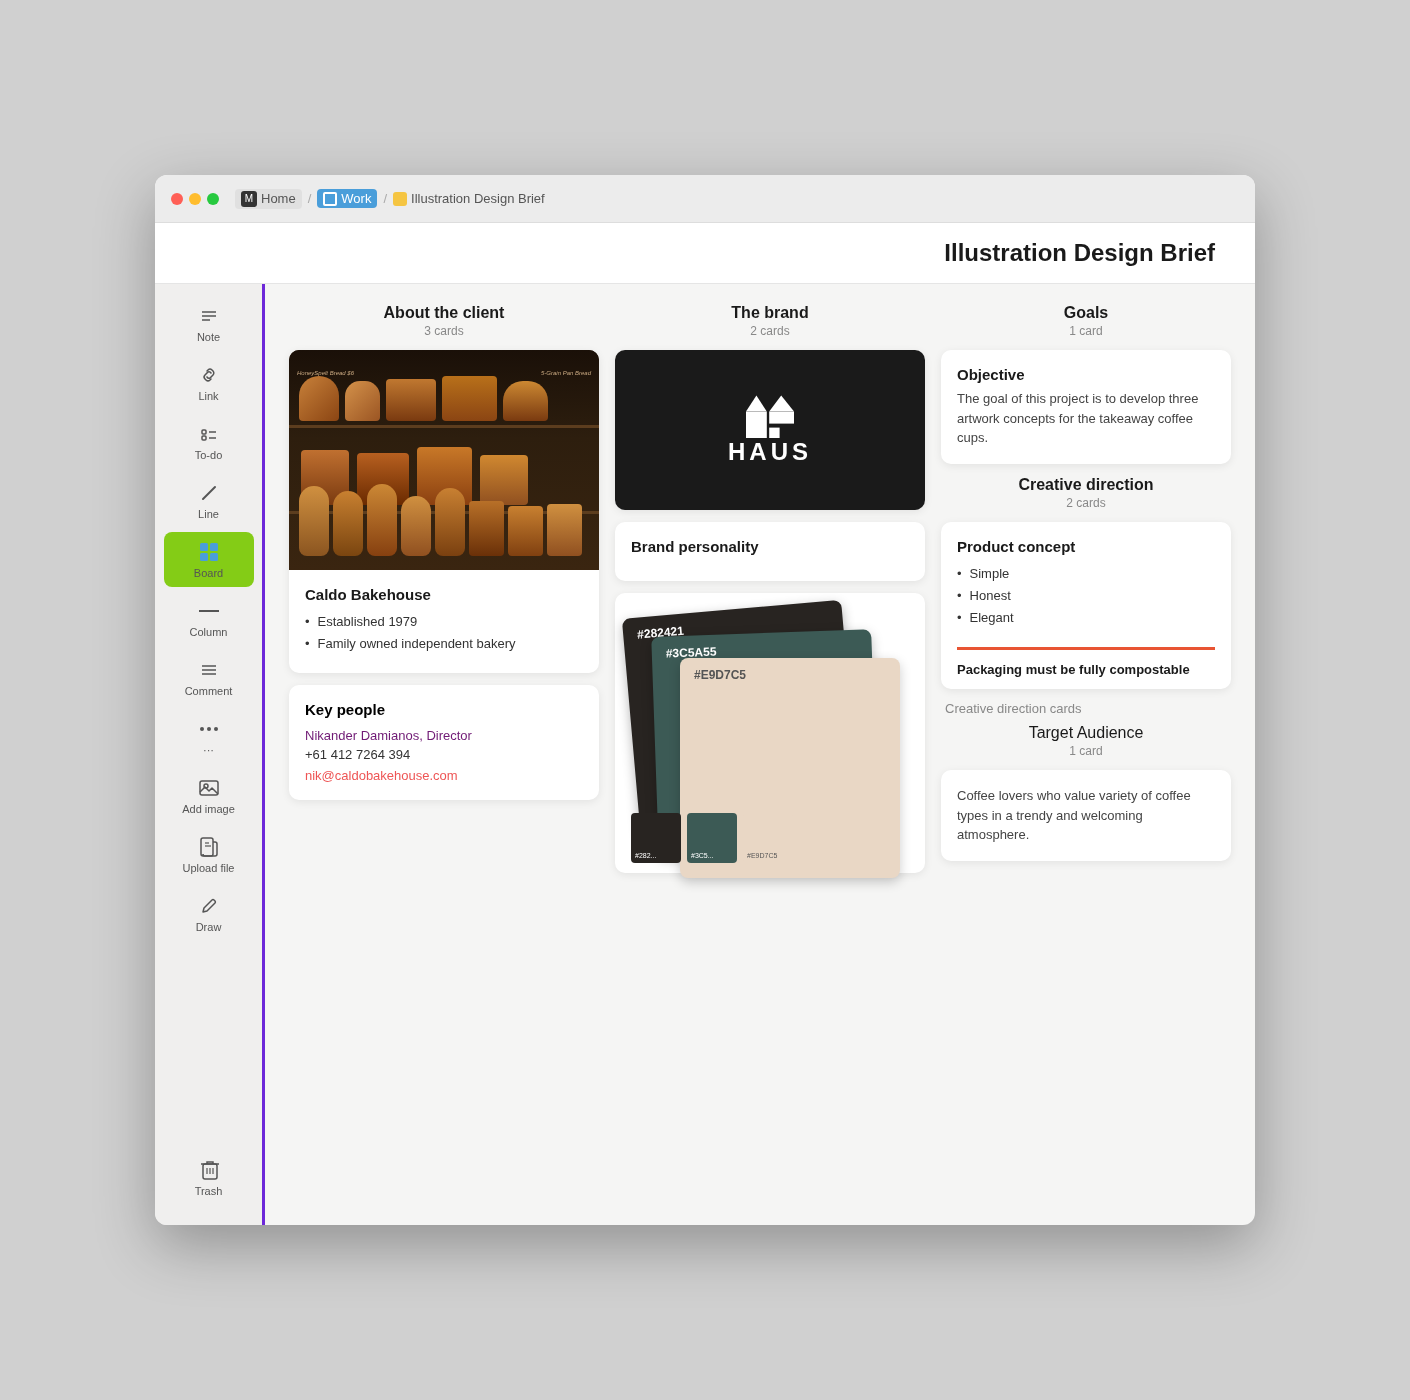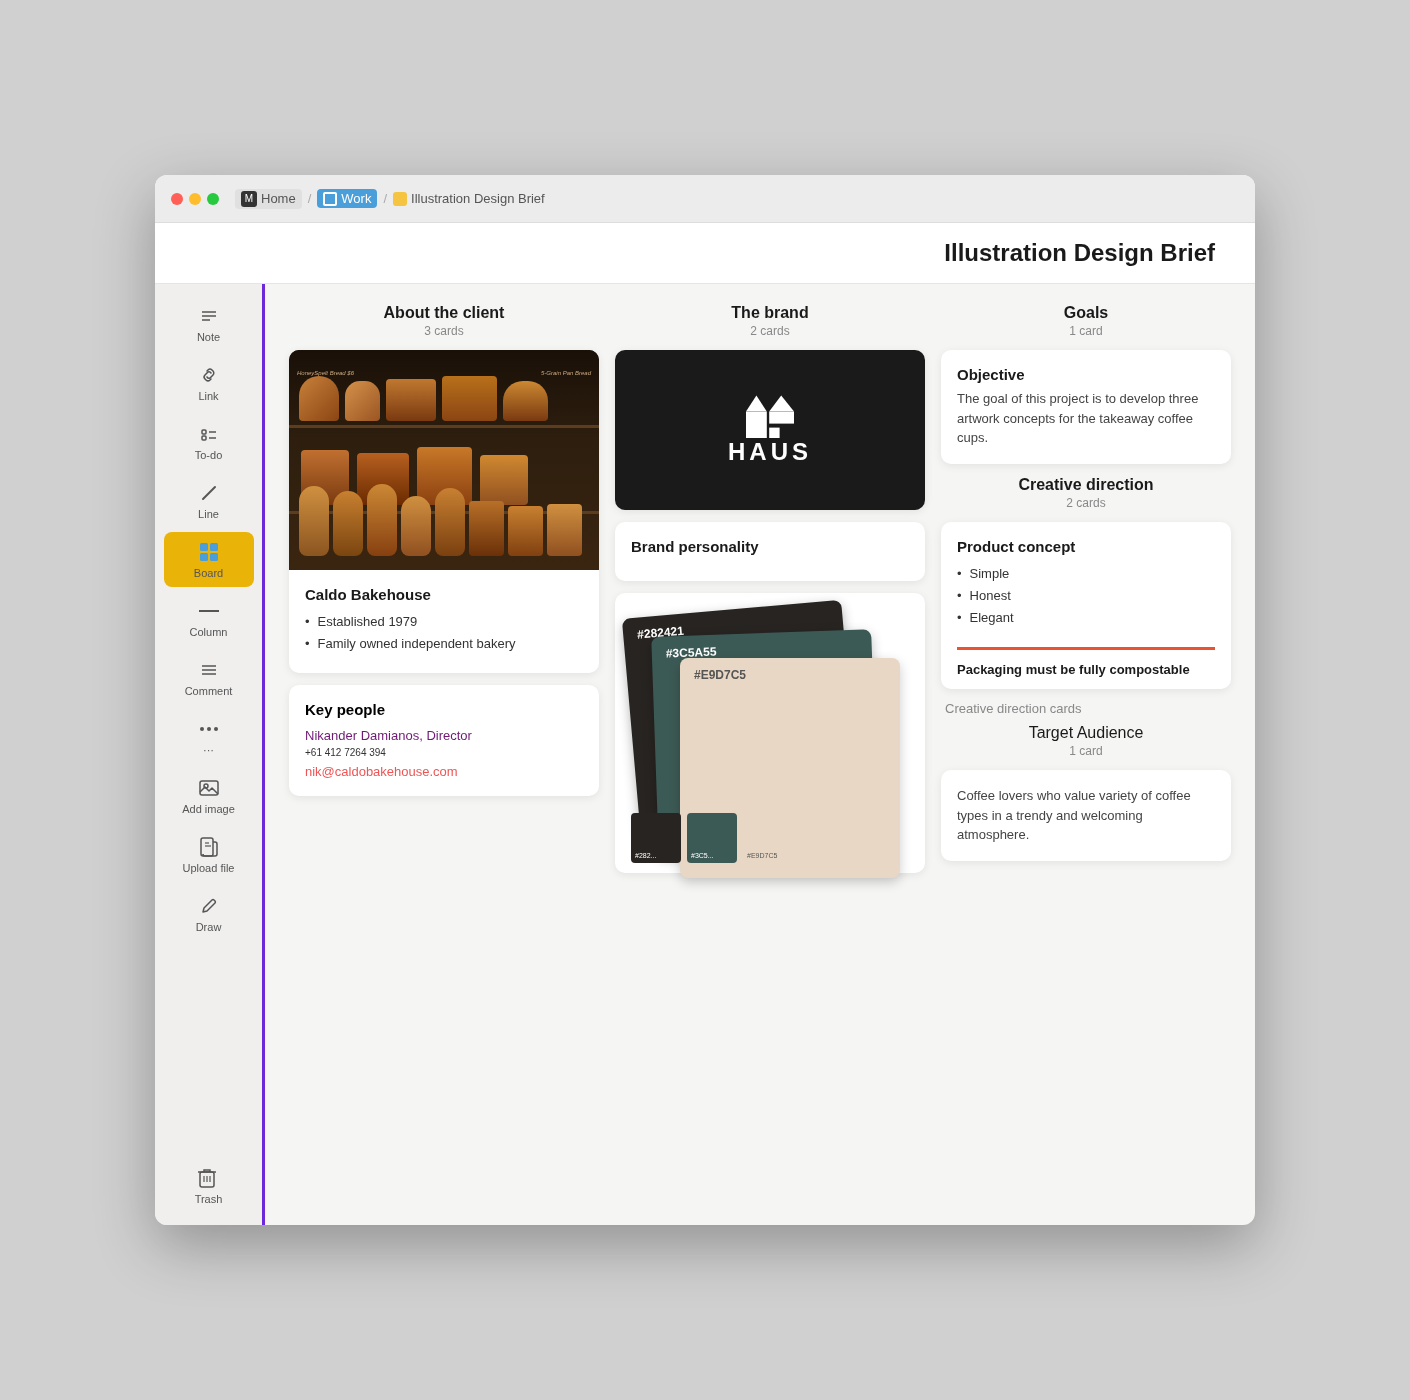--- a/index.html
+++ b/index.html
@@ -92,30 +92,30 @@
       align-items: center;
       gap: 4px;
       flex-shrink: 0;
     }
     .sidebar-item {
       display: flex; flex-direction: column; align-items: center;
       gap: 3px; padding: 8px 12px; border-radius: 8px;
       cursor: pointer; width: 90px;
       color: #555; font-size: 11px;
     }
-    .sidebar-item.active { background: #eab308; }
+    .sidebar-item.active { background: #84cc16; }
     .sidebar-icon {
       width: 24px; height: 24px;
       display: flex; align-items: center; justify-content: center;
       color: #444;
     }
     .sidebar-spacer { flex: 1; }
     .sidebar-trash {
-      margin-bottom: 0;
-      display: flex; flex-direction: column; align-items: flex-start;
+      margin-bottom: 8px;
+      display: flex; flex-direction: column; align-items: flex-end;
       gap: 3px; padding: 8px 12px; border-radius: 8px;
       cursor: pointer; color: #555; font-size: 11px;
     }
     
     .content {
       flex: 1;
       padding: 20px 24px;
       overflow: auto;
     }
     
@@ -176,21 +176,21 @@
     .bullet-list li {
       display: flex; align-items: flex-start; gap: 8px;
       font-size: 13px; color: #333; margin-bottom: 4px;
       line-height: 1.4;
     }
     .bullet-list li::before {
       content: '•'; color: #333; flex-shrink: 0; margin-top: 0;
     }
     .key-people-label { font-size: 15px; font-weight: 700; margin-bottom: 10px; }
     .contact-name { font-size: 13px; color: #701a75; margin-bottom: 4px; }
-    .contact-phone { font-size: 10px; color: #333; margin-bottom: 4px; }
+    .contact-phone { font-size: 13px; color: #333; margin-bottom: 4px; }
     .contact-email { font-size: 13px; color: #e55; text-decoration: none; }
     .section-title { font-size: 15px; font-weight: 700; margin-bottom: 10px; color: #1a1a1a; }
     .objective-label { font-size: 15px; font-weight: 700; margin-bottom: 6px; color: #1a1a1a; }
     
     .haus-svg { width: 48px; height: 44px; }
   </style>
 </head>
 <body>
 
 <div class="window">

